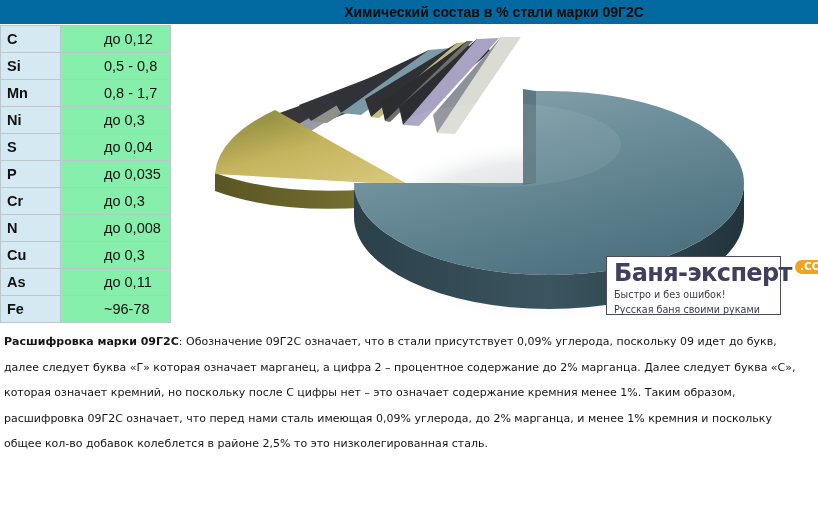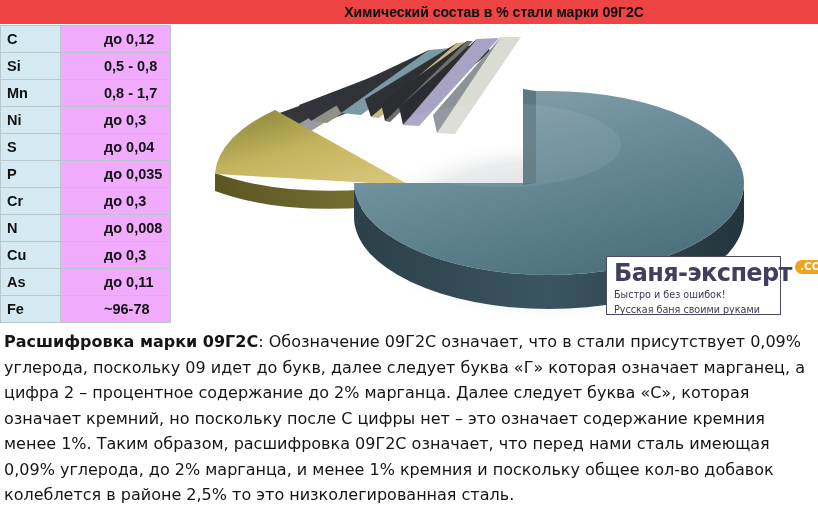--- a/index.html
+++ b/index.html
@@ -5,21 +5,21 @@
   html,body{margin:0;padding:0;}
   body{
     width:818px;height:507px;overflow:hidden;background:#ffffff;
     font-family:"Liberation Sans",sans-serif;
   }
   #root{position:relative;width:818px;height:507px;}
 
   
   #titlebar{
     position:absolute;left:0;top:0;width:818px;height:24px;
-    background:#ef4444;
+    background:#0369a1;
   }
   #titlebar .title{
     position:absolute;left:0;top:0;width:818px;height:24px;
     display:flex;align-items:center;justify-content:center;
     padding-left:170px;box-sizing:border-box;
     font-size:14px;font-weight:bold;color:#0c0c0c;
     letter-spacing:0px;
   }
 
   
@@ -34,21 +34,21 @@
     padding:0 0 0 6px;
     vertical-align:middle;
     line-height:26px;
     box-sizing:border-box;
   }
   #comp-table td.elem{
     width:60px;background:#d4e9f2;font-weight:bold;
     border-left:1px solid #b9c6cc;
   }
   #comp-table td.val{
-    width:110px;background:#f0abfc;font-weight:bold;padding-left:43px;
+    width:110px;background:#86efac;font-weight:normal;padding-left:43px;
   }
 
   
   #chart-area{
     position:absolute;left:171px;top:25px;width:647px;height:295px;
     background:#ffffff;overflow:hidden;
   }
   #pie-svg{position:absolute;left:0;top:0;}
   #pie-label{
     position:absolute;left:348px;top:168px;width:230px;
@@ -78,21 +78,21 @@
   #logo .tag{
     font-family:"DejaVu Sans",sans-serif;
     font-size:9.6px;color:#3a3a4f;line-height:12.4px;
     margin-top:3px;white-space:nowrap;
   }
 
   
   #body-text{
     position:absolute;left:0;top:324px;width:818px;height:183px;
     font-family:"DejaVu Sans",sans-serif;
-    font-size:16px;line-height:25.5px;color:#151515;
+    font-size:11px;line-height:25.5px;color:#151515;
     padding:5px 6px 0 4px;box-sizing:border-box;
     text-align:left;
   }
   #body-text b{font-weight:bold;}
 </style>
 </head>
 <body>
 
 <div id="root">
 

